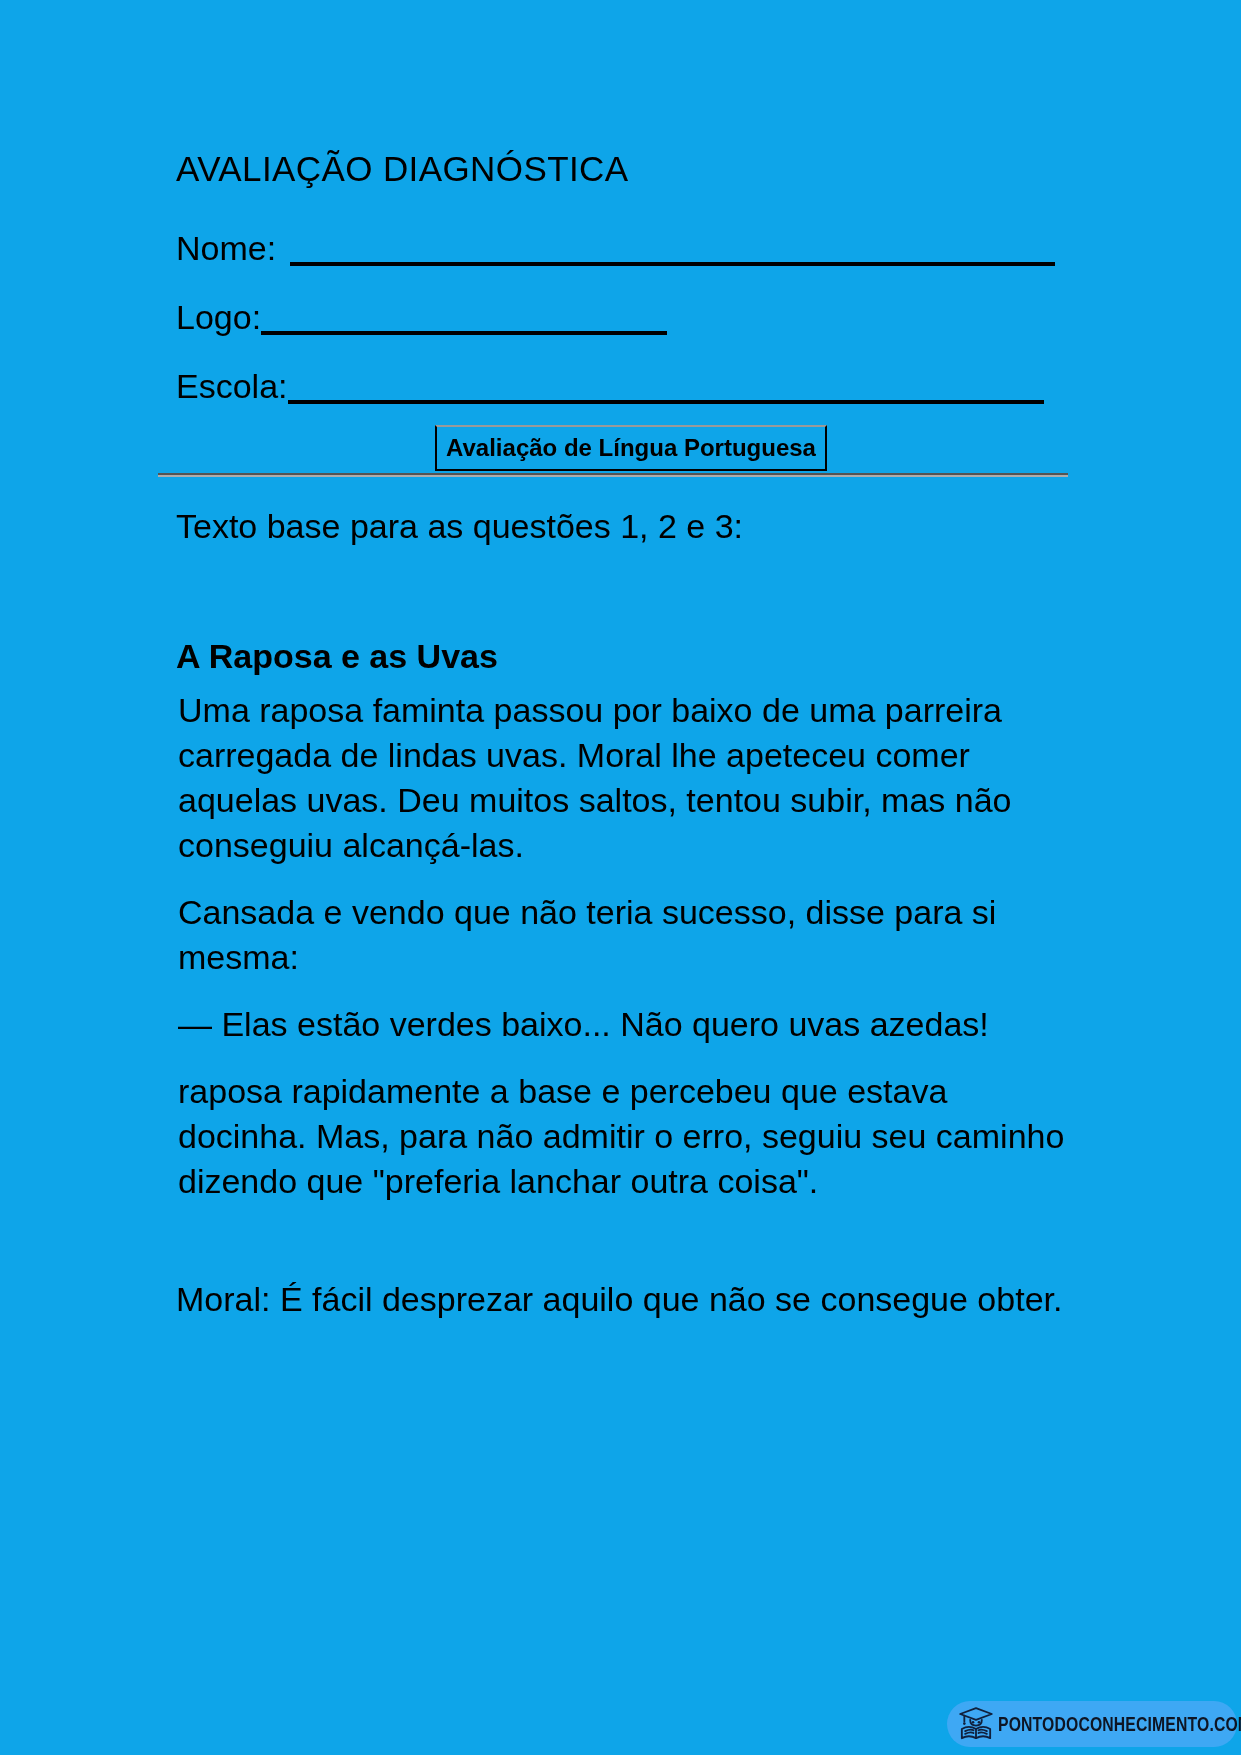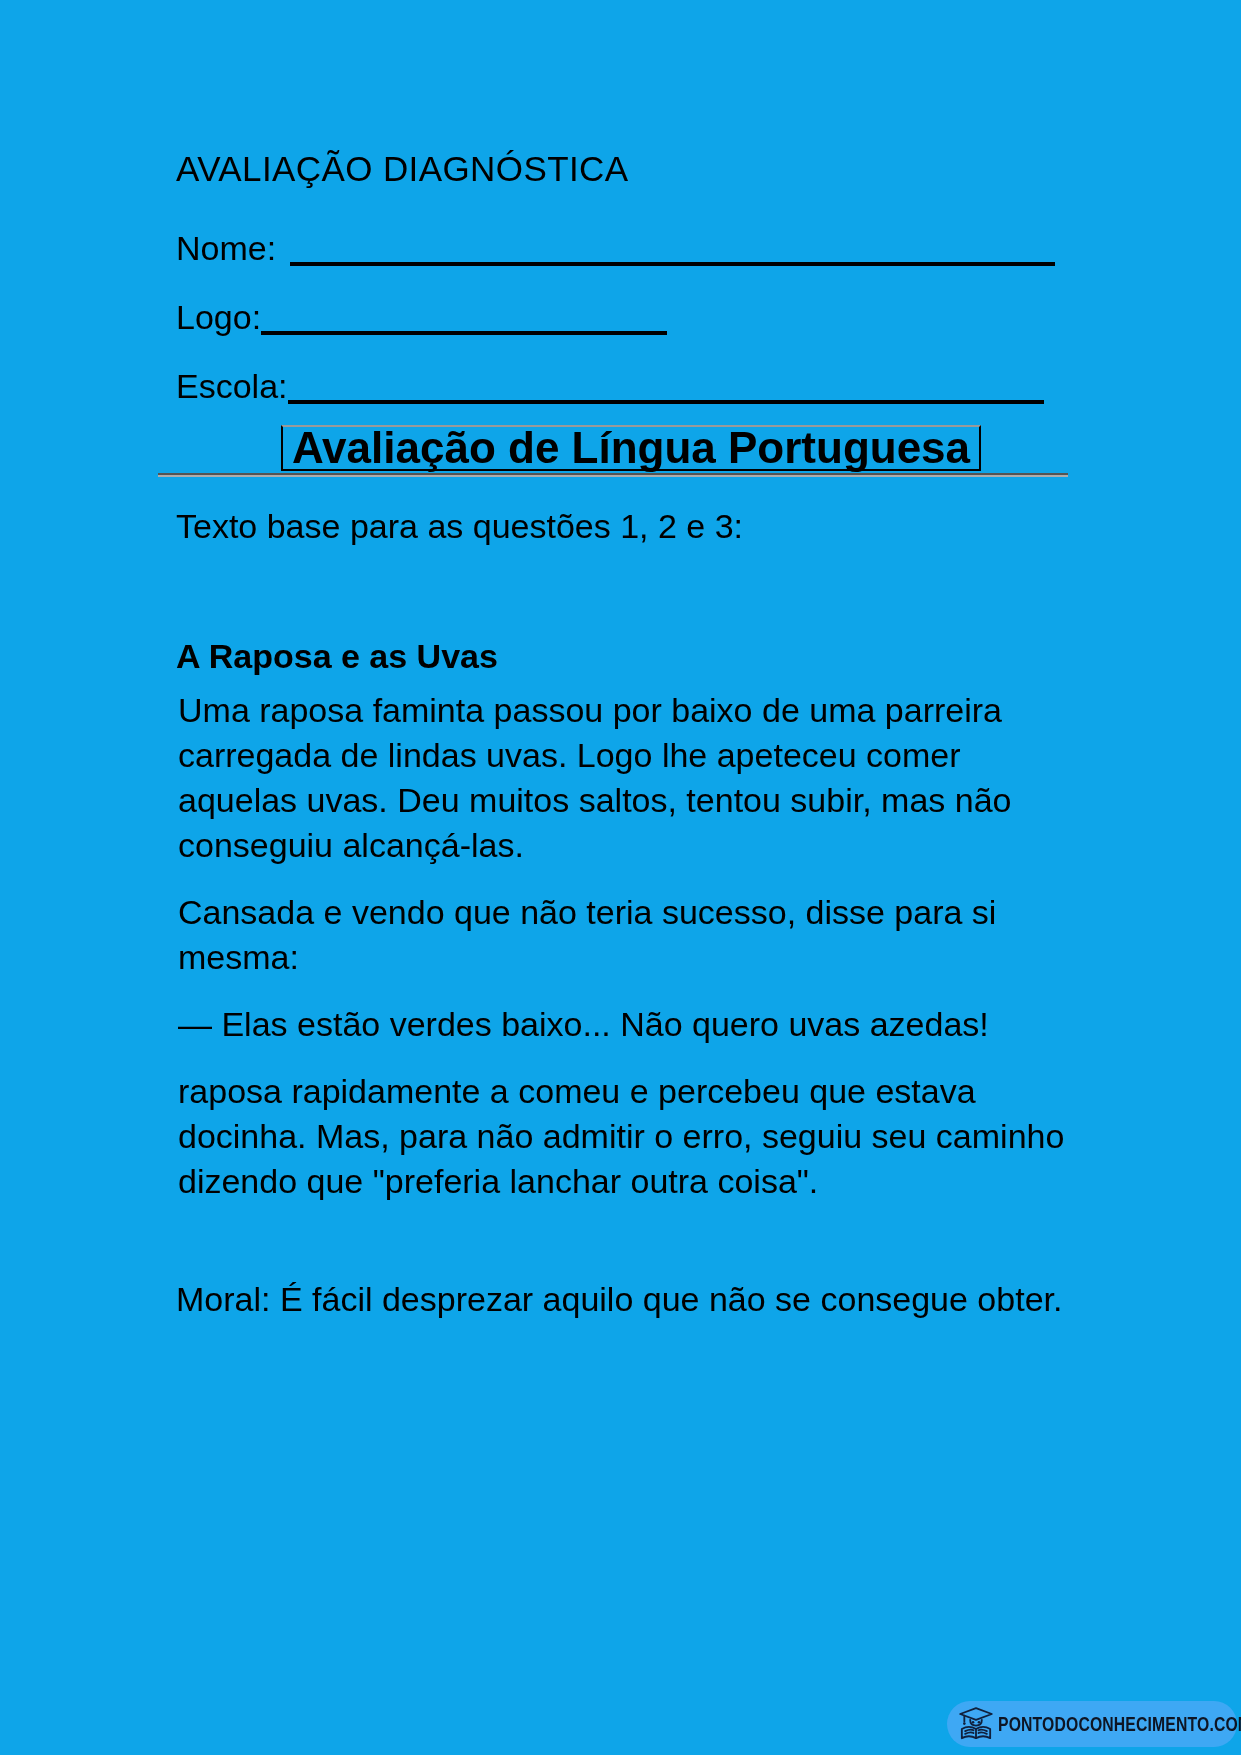--- a/index.html
+++ b/index.html
@@ -35,21 +35,21 @@
   }
   .fill-line.nome { width:765px; margin-left:14px; }
   .fill-line.data { width:406px; }
   .fill-line.escola { width:756px; }
   .boxed-wrap { text-align:center; margin-top:14px; line-height:0; }
   .boxed-heading {
     display:inline-block;
     border:2px solid #000000;
     border-top-color:#9a9a9a;
     padding:3px 9px;
-    font-weight:700; font-size:44px; line-height:36px;
+    font-weight:700; font-size:24px; line-height:36px;
   }
   .rule {
     margin-left:-18px;
     margin-top:2px;
     width:910px; height:4px;
     background:linear-gradient(to bottom,#545454 0%,#545454 62%,#adadad 62%,#adadad 100%);
   }
   .intro { font-size:34px; line-height:46px; margin:26px 0 0 0; }
   .story-title {
     font-size:34px; font-weight:700;
@@ -110,36 +110,36 @@
     </div>
 
     <div class="rule"></div>
 
     <p class="intro">Texto base para as questões 1, 2 e 3:</p>
 
     <h2 class="story-title">A Raposa e as Uvas</h2>
 
     <p class="para">
       <span class="ln">Uma raposa faminta passou por baixo de uma parreira</span>
-      <span class="ln">carregada de lindas uvas. Logo lhe apeteceu comer</span>
+      <span class="ln">carregada de lindas uvas. Moral lhe apeteceu comer</span>
       <span class="ln">aquelas uvas. Deu muitos saltos, tentou subir, mas não</span>
       <span class="ln">conseguiu alcançá-las.</span>
     </p>
 
     <p class="para">
       <span class="ln">Cansada e vendo que não teria sucesso, disse para si</span>
       <span class="ln">mesma:</span>
     </p>
 
     <p class="para">
       <span class="ln">— Elas estão verdes baixo... Não quero uvas azedas!</span>
     </p>
 
     <p class="para">
-      <span class="ln">raposa rapidamente a comeu e percebeu que estava</span>
+      <span class="ln">raposa rapidamente a base e percebeu que estava</span>
       <span class="ln">docinha. Mas, para não admitir o erro, seguiu seu caminho</span>
       <span class="ln">dizendo que "preferia lanchar outra coisa".</span>
     </p>
 
     <p class="moral">Moral: É fácil desprezar aquilo que não se consegue obter.</p>
 
   </div>
 
   <a class="badge">
     <span class="badge-icon">

